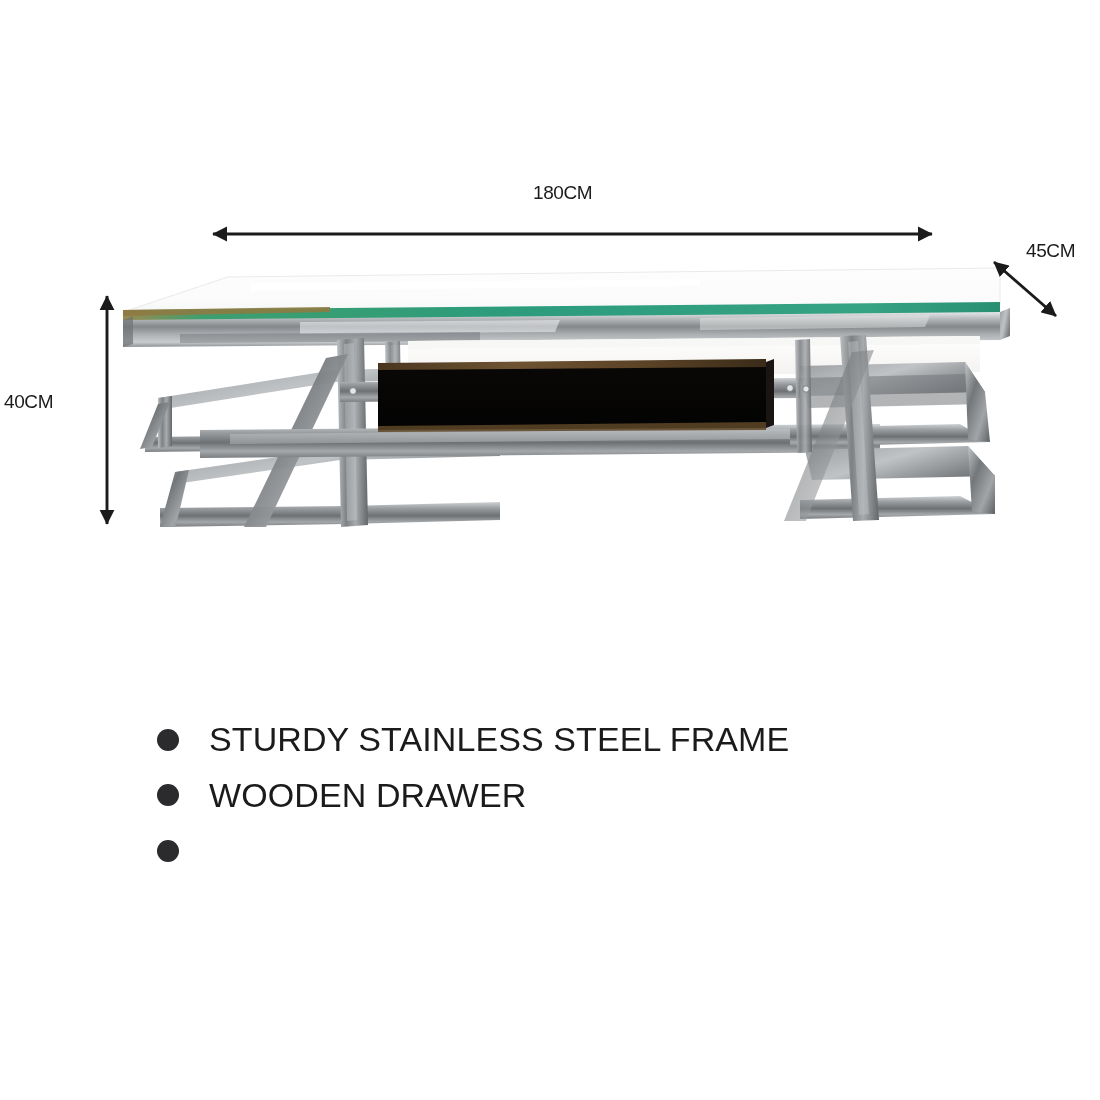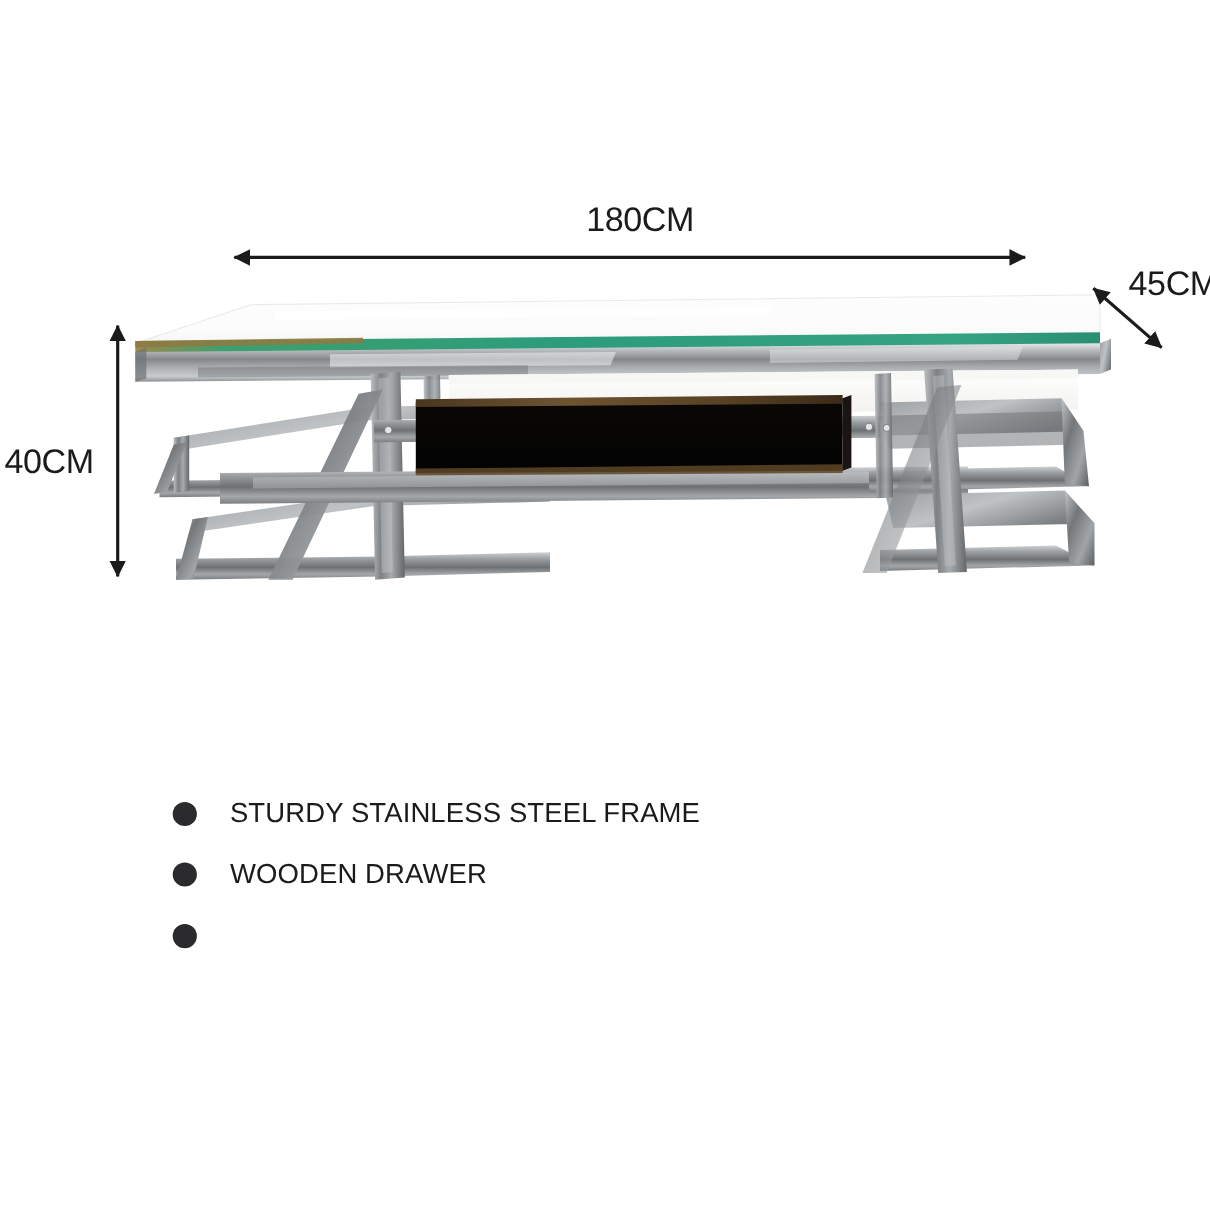--- a/index.html
+++ b/index.html
@@ -14,29 +14,29 @@
     overflow: hidden;
     font-family: "Liberation Sans", sans-serif;
     color: #1a1a1a;
     -webkit-font-smoothing: antialiased;
   }
 
   
   .dim-label {
     position: absolute;
     font-family: "Liberation Sans", sans-serif;
-    font-size: 31px;
+    font-size: 19px;
     letter-spacing: -0.4px;
     color: #1b1b1b;
     white-space: nowrap;
     font-weight: 400;
   }
   #label-width  { left: 533px; top: 182px; }
   #label-depth  { left: 1026px; top: 240px; }
-  #label-height { left: 4px;  top: 391px; margin-top: 11px; }
+  #label-height { left: 4px;  top: 391px; }
 
   
   #dimension-layer {
     position: absolute;
     left: 0; top: 0;
     width: 1100px; height: 1100px;
     pointer-events: none;
   }
 
   
@@ -61,21 +61,21 @@
   }
   .feature-bullet {
     width: 22px;
     height: 22px;
     border-radius: 50%;
     background: #2b2a2c;
     flex: 0 0 auto;
   }
   .feature-text {
     margin-left: 30px;
-    font-size: 25px;
+    font-size: 34px;
     letter-spacing: 0.1px;
     color: #1b1b1b;
     white-space: nowrap;
     font-weight: 400;
   }
 </style>
 </head>
 <body>
 
 <svg id="product" viewBox="0 0 1100 1100" aria-hidden="true">

